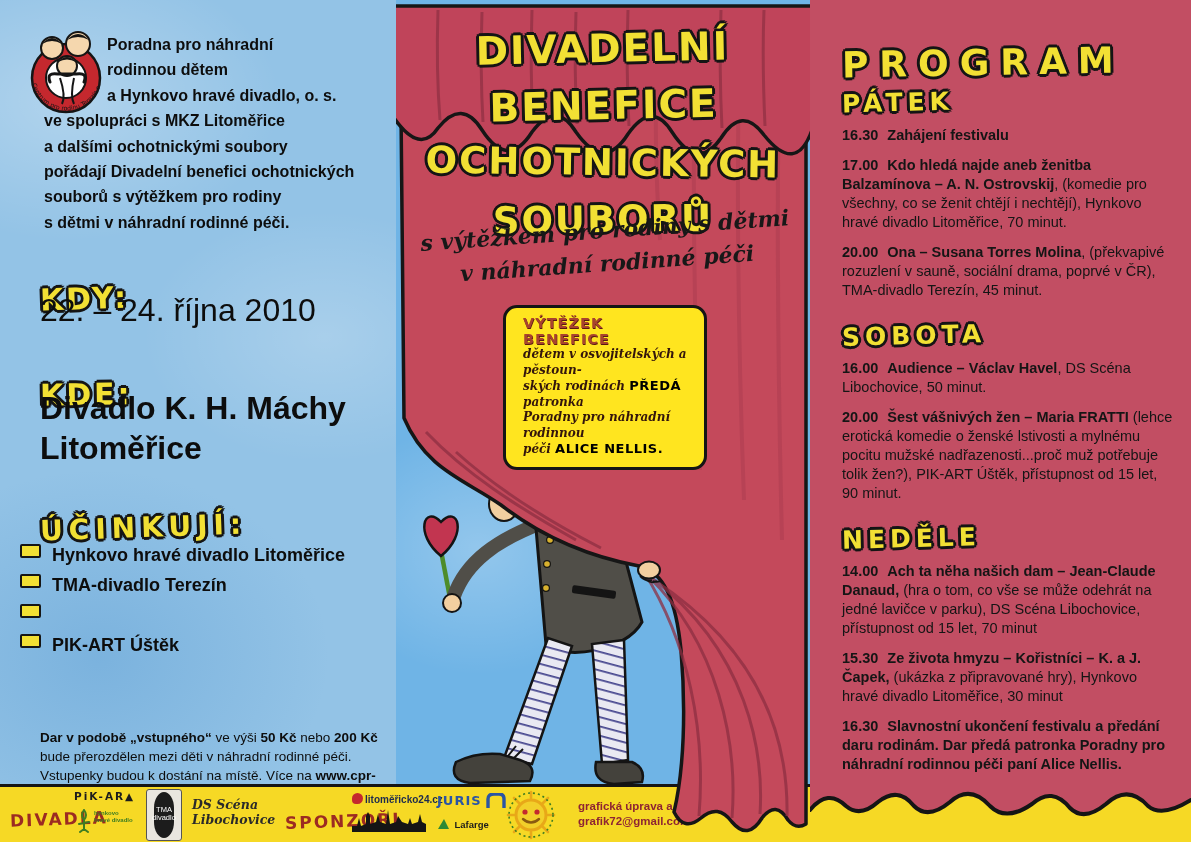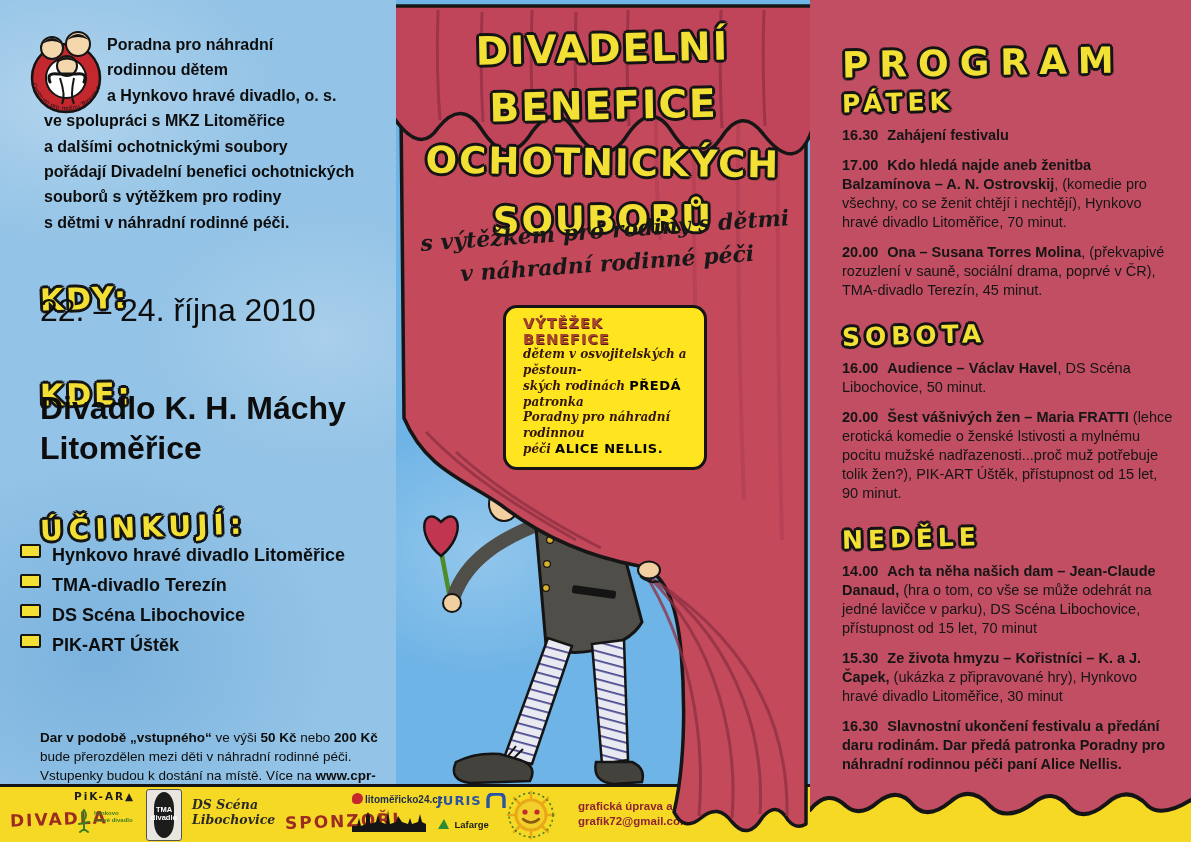--- a/index.html
+++ b/index.html
@@ -72,21 +72,21 @@
   .hand-red{font-family:"DejaVu Sans",sans-serif;font-weight:800;color:#9c2b22;letter-spacing:2px;
             transform:rotate(-2deg);position:absolute;font-size:17px;}
   .strip-item{position:absolute;}
   #ds-scena{font-family:"DejaVu Serif",serif;font-style:italic;font-weight:700;font-size:12.5px;
             line-height:15px;color:#2a2a2a;}
   #pikart{font-family:"DejaVu Sans",sans-serif;font-weight:700;font-size:10.5px;letter-spacing:2px;color:#1c1c1c;}
   #hynkovo{font-size:6px;color:#3f7d22;line-height:7px;font-weight:bold;}
   #tma-logo{width:34px;height:50px;background:#e9e6df;border:1px solid #555;border-radius:3px;
             position:absolute;overflow:hidden;text-align:center;}
   #tma-logo .bulb{position:absolute;left:7px;top:2px;width:20px;height:46px;background:#1c1c1c;border-radius:10px/16px;}
-  #tma-logo .tma-txt{position:relative;color:#fff;font-size:7.5px;font-weight:bold;top:16px;line-height:8px;}
+  #tma-logo .tma-txt{position:relative;color:#fff;font-size:7.5px;font-weight:normal;top:16px;line-height:8px;}
   #lito{font-weight:bold;font-size:10px;color:#1d2b4f;}
   #juris{font-family:"DejaVu Sans",sans-serif;font-weight:800;font-size:13px;color:#2a55a4;letter-spacing:1px;}
   #lafarge{font-weight:800;font-size:9.5px;color:#1c1c1c;}
   #credits{font-size:11.5px;font-weight:bold;line-height:15px;color:#8e2433;}
 </style>
 </head>
 <body>
 
 <div id="page">
 
@@ -133,21 +133,20 @@
         <li>
           <span class="bullet"></span>
           <span class="perf-label">Hynkovo hravé divadlo Litoměřice</span>
         </li>
         <li>
           <span class="bullet"></span>
           <span class="perf-label">TMA-divadlo Terezín</span>
         </li>
         <li>
           <span class="bullet"></span>
-          <span class="perf-label">DS Scéna Libochovice</span>
         </li>
         <li>
           <span class="bullet"></span>
           <span class="perf-label">PIK-ART Úštěk</span>
         </li>
       </ul>
     <p id="left-footer"><b>Dar v podobě „vstupného“</b><span> ve výši </span><b>50 Kč</b><span> nebo </span><b>200 Kč</b><span> bude přerozdělen mezi děti v náhradní rodinné péči. Vstupenky budou k dostání na místě. Více na </span><b>www.cpr-terezin.cz</b><span>.</span></p>
   </section>
 
   <section id="center-panel">

